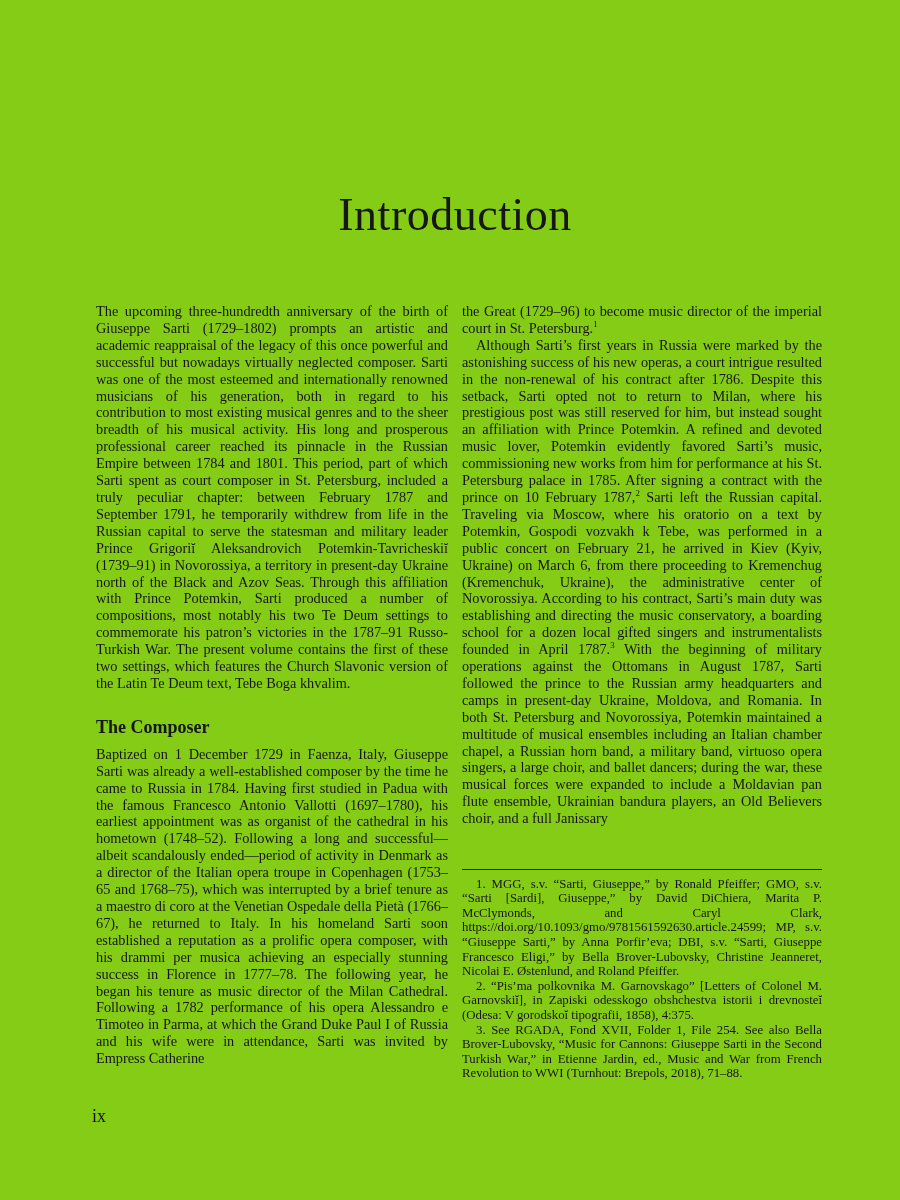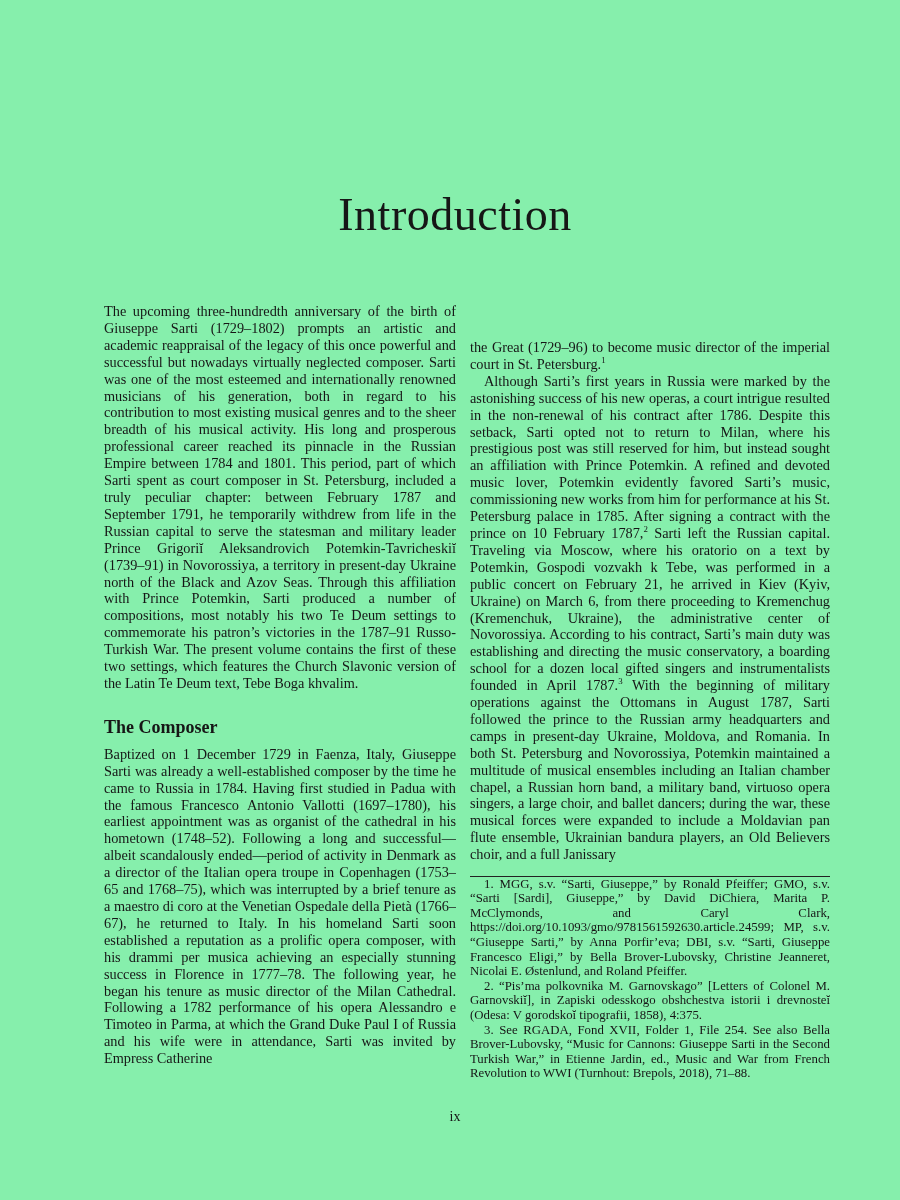--- a/index.html
+++ b/index.html
@@ -1,84 +1,85 @@
 <!DOCTYPE html>
 <html lang="en"><head>
 <meta charset="utf-8">
 <style>
   html, body { margin: 0; padding: 0; background: #e8e8e8; }
   .page {
     position: relative;
     width: 900px;
     height: 1200px;
     margin: 0 auto;
-    background: #86efac;
+    background: #84cc16;
     color: #161616;
     font-family: "Liberation Serif", "DejaVu Serif", serif;
     overflow: hidden;
   }
   .chapter-title {
     position: absolute;
     left: 92px;
     top: 186px;
     width: 726px;
     text-align: center;
     font-size: 46px;
     font-weight: normal;
     line-height: 58px;
     margin: 0;
     letter-spacing: 0.5px;
   }
   .columns {
     position: absolute;
-    left: 104px;
+    left: 96px;
     top: 303px;
     width: 726px;
     height: 778px;
     display: flex;
     gap: 14px;
   }
   .col { overflow: hidden; }
   .col-left  { width: 352px; }
-  .col-right { width: 360px; display: flex; flex-direction: column; margin-top: 36px; }
+  .col-right { width: 360px; display: flex; flex-direction: column; }
   .body-par {
     margin: 0;
     font-size: 14.3px;
     line-height: 16.9px;
     text-align: justify;
   }
   .body-par.indent { text-indent: 14px; }
   .section-heading {
     margin: 25px 0 9px 0;
     font-size: 18px;
     line-height: 20px;
     font-weight: bold;
   }
   .it  { }
   .sup { font-size: 0.62em; vertical-align: super; line-height: 0; }
   .footnotes {
     margin-top: auto;
     flex-shrink: 0;
     border-top: 1px solid #222222;
+    padding-top: 7px;
   }
   .footnote-par {
     margin: 0;
     font-size: 12.8px;
     line-height: 14.6px;
     text-align: justify;
     text-indent: 14px;
     overflow-wrap: anywhere;
   }
   .page-number {
     position: absolute;
     left: 92px;
     top: 1108px;
     width: 726px;
-    text-align: center;
-    font-size: 14px;
+    text-align: left;
+    font-size: 18px;
     line-height: 17px;
   }
 </style>
 </head>
 <body>
 
 <div class="page">
 
   <h1 class="chapter-title">Introduction</h1>
 

